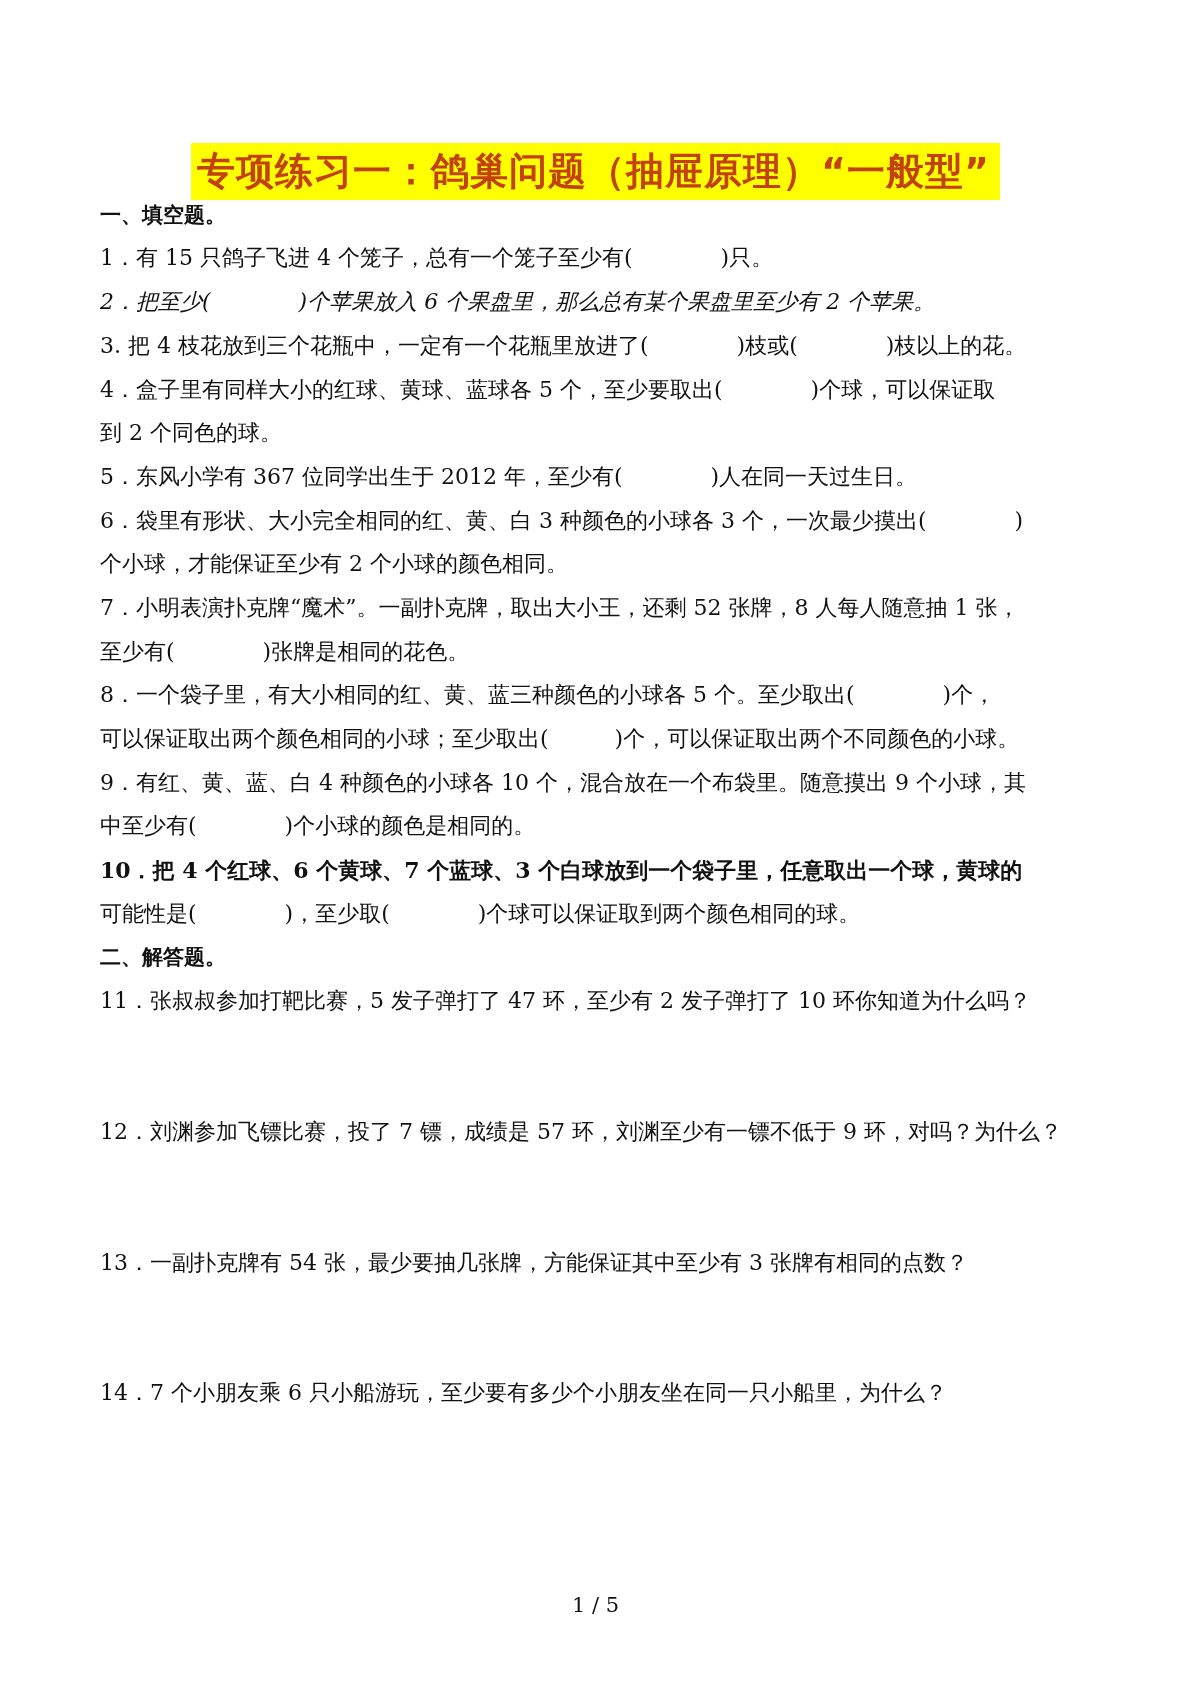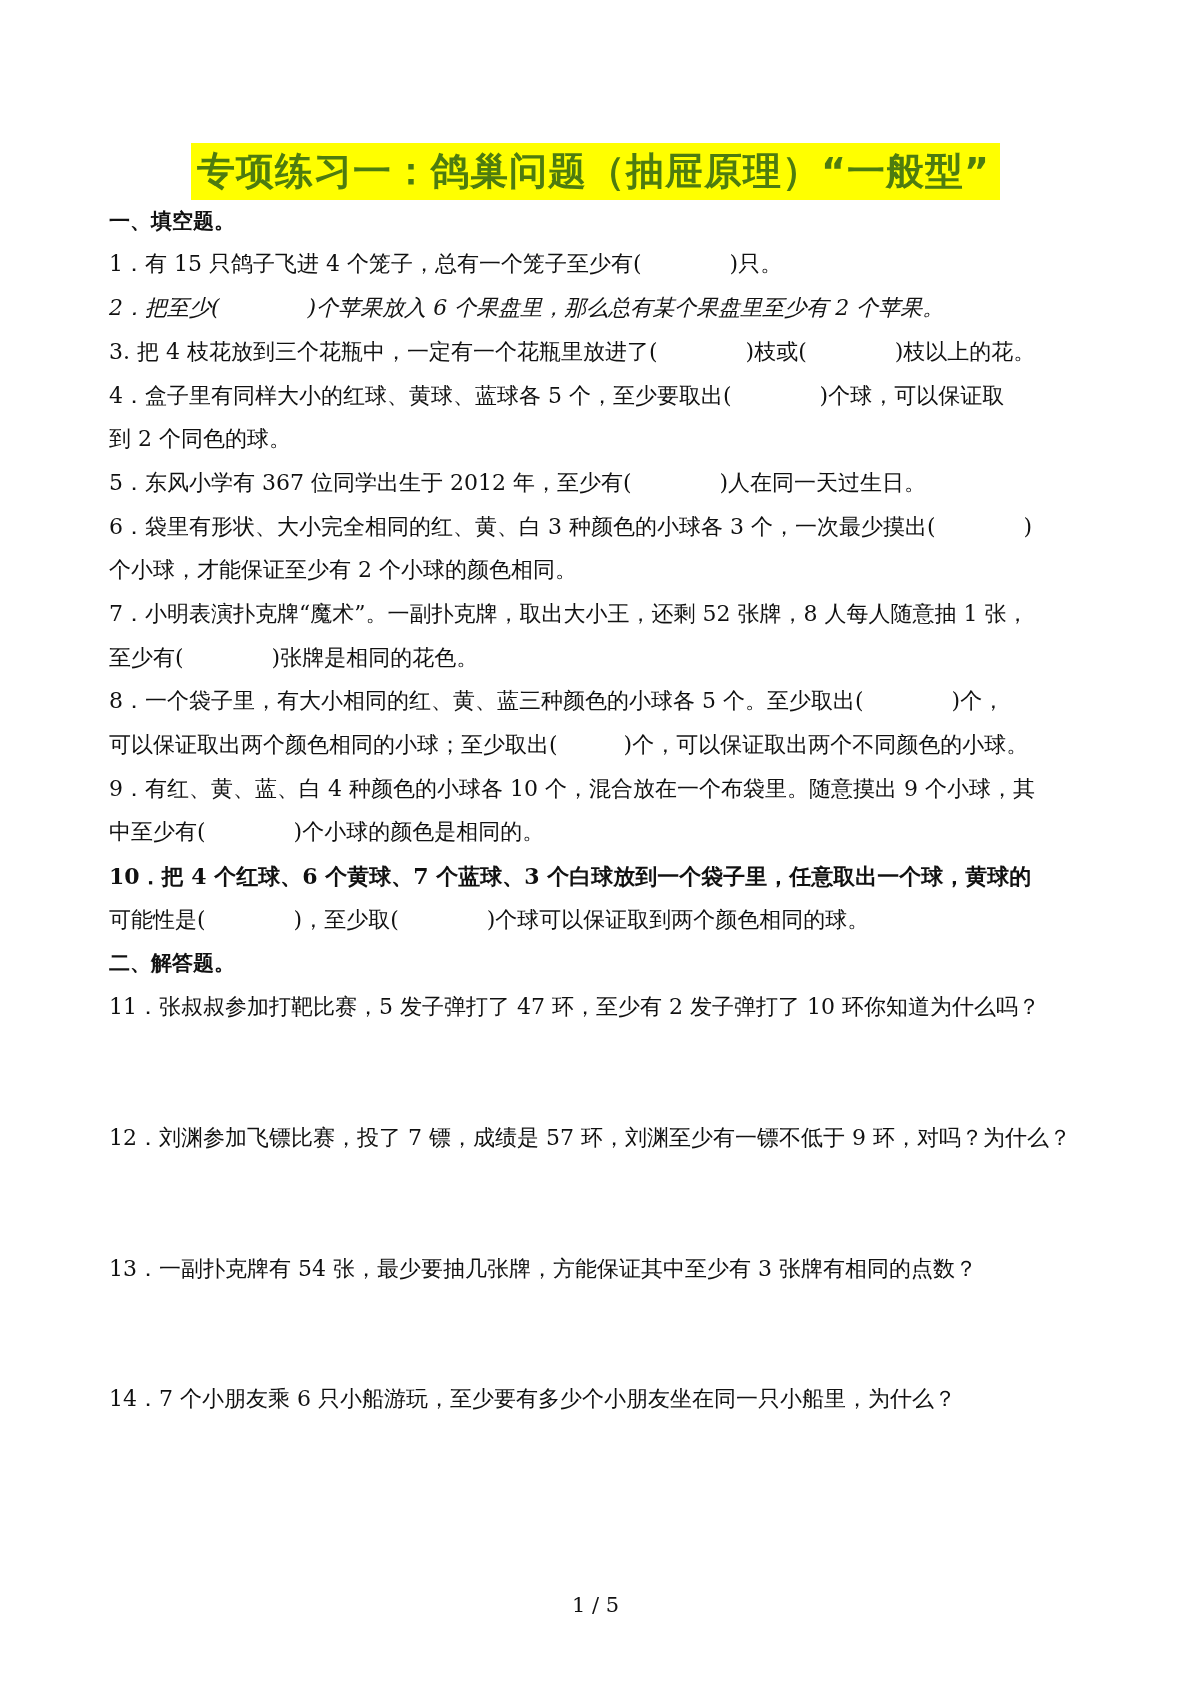--- a/index.html
+++ b/index.html
@@ -7,35 +7,34 @@
     width: 1191px; height: 1684px; position: relative; overflow: hidden;
     font-family: "DejaVu Serif", "Liberation Serif", serif;
     color: #111111;
   }
   .title-wrap {
     position: absolute; left: 0; top: 143px; width: 1191px; text-align: center;
   }
   .title {
     display: inline-block;
     background: #ffff00;
-    color: #4d7c0f;
+    color: #c2410c;
     font-family: "DejaVu Sans", "Liberation Sans", sans-serif;
     font-weight: bold;
     font-size: 38px;
     line-height: 57px;
     height: 57px;
     padding: 0 10px 0 6px;
     letter-spacing: 1px;
     white-space: nowrap;
   }
   .line {
-    position: absolute; left: 109px;
+    position: absolute; left: 100px;
     font-size: 22px; line-height: 30px;
     white-space: nowrap;
-    margin-top: 6px;
   }
   .section {
     font-family: "DejaVu Sans", "Liberation Sans", sans-serif;
     font-weight: bold; font-size: 21px;
   }
   .pagenum {
     position: absolute; left: 0; width: 1191px; top: 1590px; text-align: center;
     font-size: 21px; line-height: 30px;
   }
 </style>

